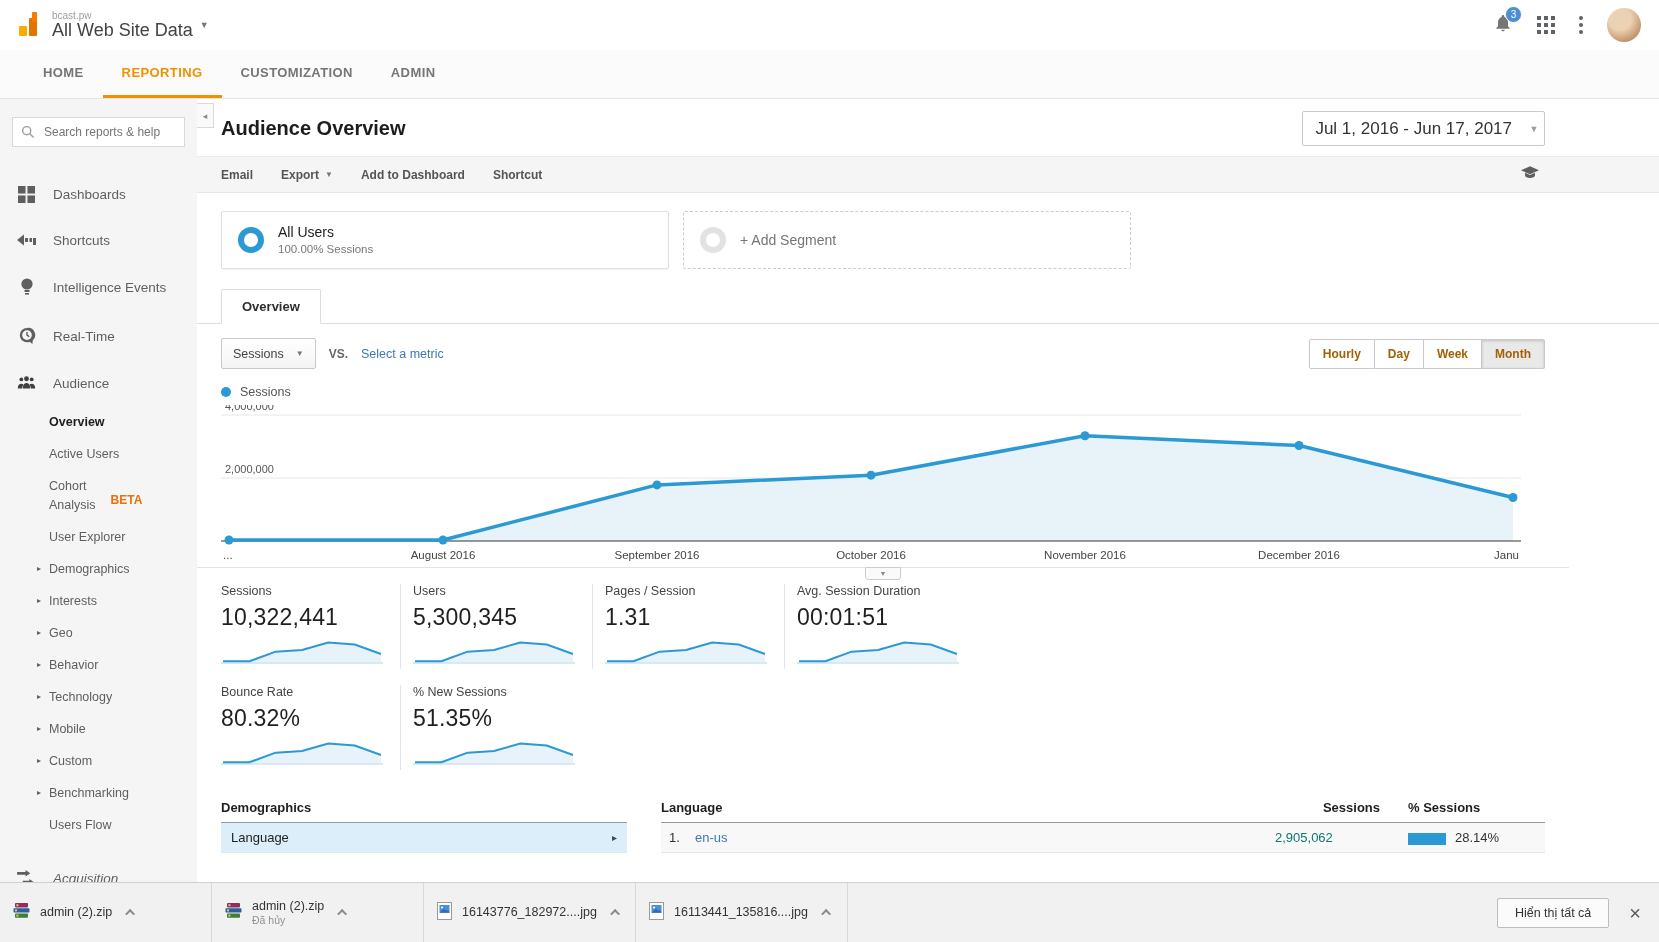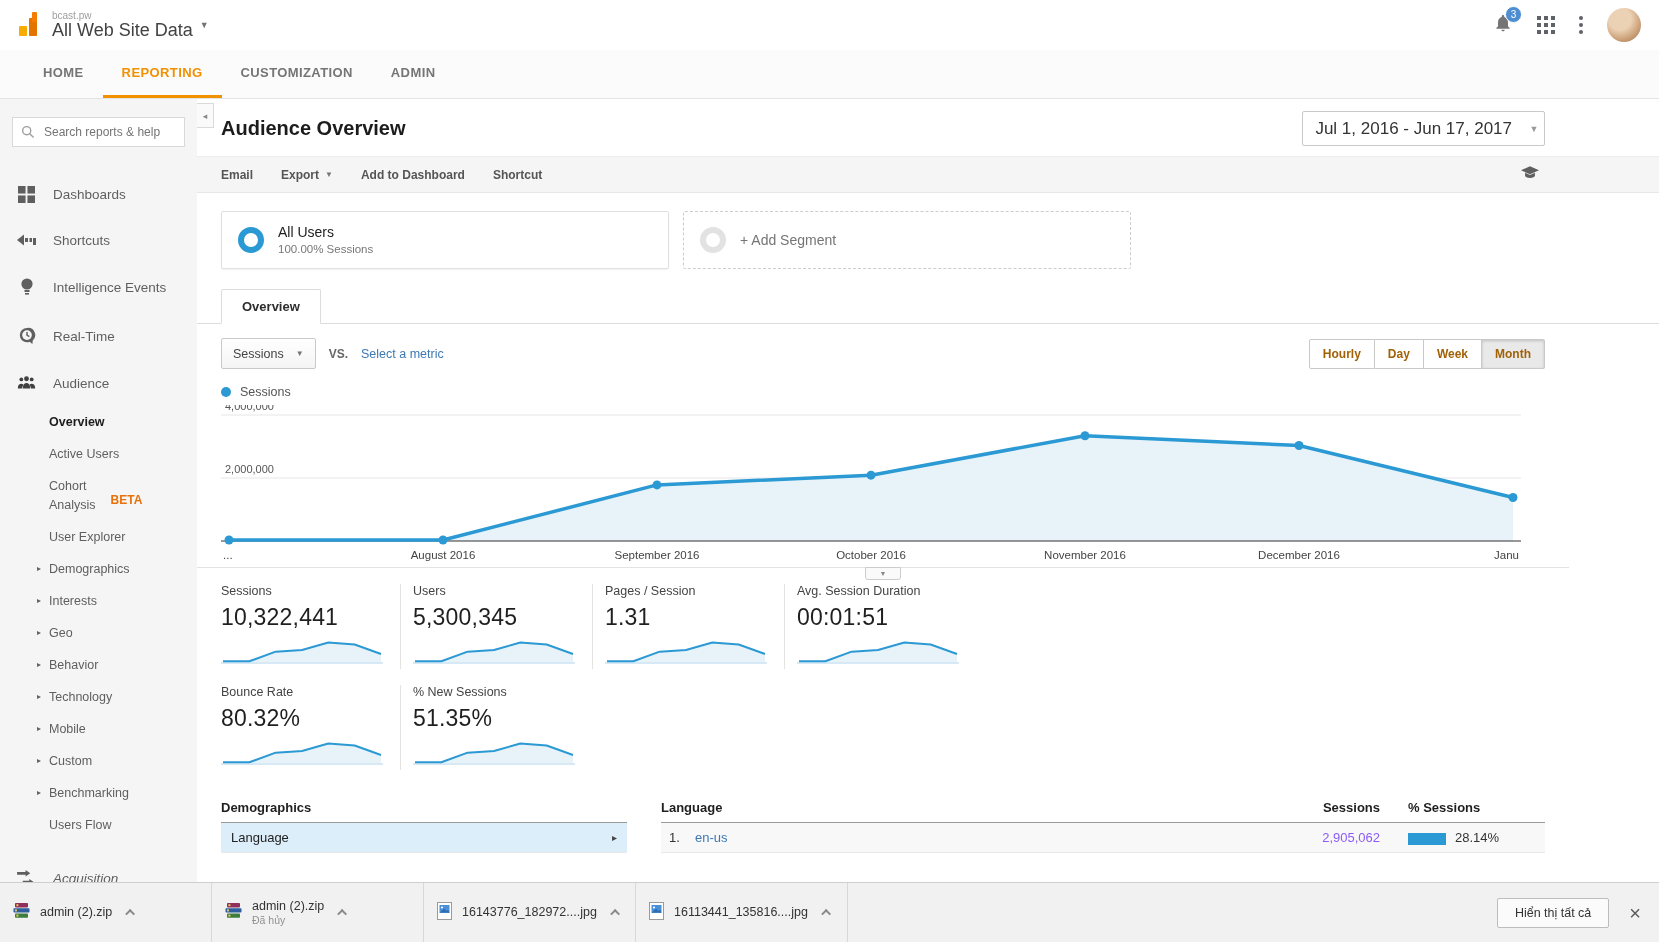--- a/index.html
+++ b/index.html
@@ -122,21 +122,21 @@
   .demo-row.link{color:var(--link)}
   .lang-table{flex:1}
   .lang-head{display:flex;font-size:13px;font-weight:700;color:#1f1f1f;padding-bottom:7px;border-bottom:1px solid #9a9a9a}
   .lh-name{flex:1}
   .lh-sessions{width:105px;text-align:right}
   .lh-pct{width:165px;padding-left:28px}
   .lang-row{display:flex;align-items:center;height:30px;font-size:13px;border-bottom:1px solid #e8e8e8}
   .lang-row.odd{background:#f8f8f8}
   .lr-rank{width:34px;padding-left:8px;color:#333}
   .lr-name{flex:1;color:var(--link);cursor:pointer}
-  .lr-sessions{width:105px;text-align:right;color:#8b5cf6}
+  .lr-sessions{width:105px;text-align:left;color:#0f766e}
   .lr-pct{width:165px;padding-left:28px;display:flex;align-items:flex-end;gap:9px;color:#333}
   .bar{height:12px;background:var(--blue)}
 
   
   .downloads{height:60px;background:#f1f1f1;border-top:1px solid #cfcfcf;display:flex;align-items:stretch;flex-shrink:0}
   .dl-item{display:flex;align-items:center;gap:10px;padding:0 13px;border-right:1px solid #d8d8d8;min-width:212px;cursor:pointer}
   .dl-text{line-height:1.15}
   .dl-name{font-size:12.5px;color:#333}
   .dl-sub{font-size:10.5px;color:#919191}
   .chev-up{width:7px;height:7px;border-left:2px solid #8a8a8a;border-top:2px solid #8a8a8a;

